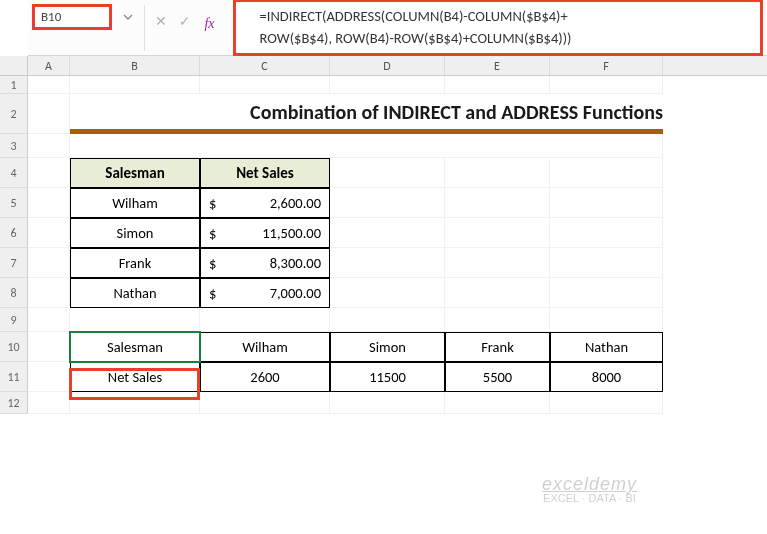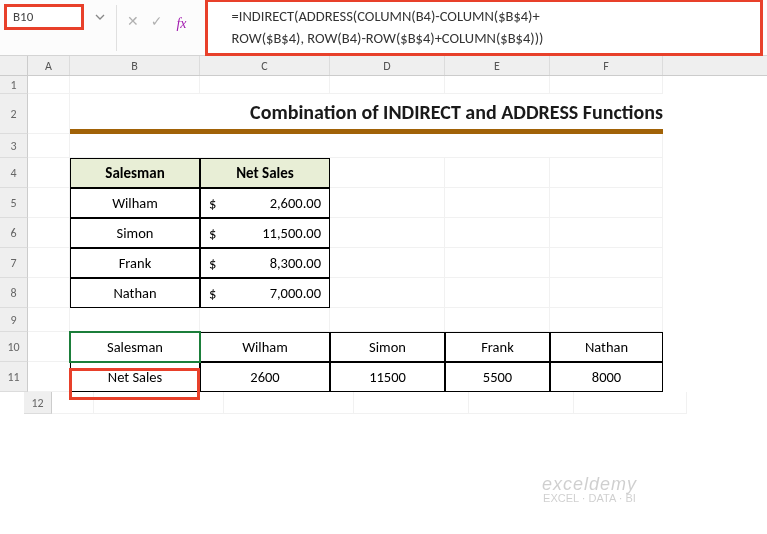--- a/index.html
+++ b/index.html
@@ -13,20 +13,21 @@
       overflow: hidden;
     }
     .formula-bar {
       display: flex;
       align-items: center;
       height: 56px;
       border-bottom: 1px solid #d4d4d4;
       padding: 3px 4px;
       gap: 4px;
       background: #fcfcfc;
+      margin-left: 28px;
     }
     .name-box {
       border: 3px solid #e8402a;
       background: #fff;
       height: 26px;
       width: 80px;
       display: flex;
       align-items: center;
       padding: 0 6px;
       font-size: 13px;
@@ -112,21 +113,21 @@
       border-bottom: 1px solid #f1f1f1;
       display: flex;
       align-items: center;
       padding: 0 4px;
     }
     .r1 { height: 18px; }
     .r2 { height: 40px; }
     .r-data { height: 30px; }
     .r3 { height: 24px; }
     .r9 { height: 24px; }
-    .r12 { height: 22px; margin-left: 24px; }
+    .r12 { height: 22px; }
     .title-range {
       display: flex;
       align-items: center;
       justify-content: flex-end;
       font-weight: bold;
       font-size: 20px;
       border-bottom: 5px solid #a16207;
       width: 593px;
       color: #1a1a1a;
     }
@@ -166,21 +167,21 @@
       position: absolute;
       bottom: 30px;
       right: 130px;
       opacity: 0.25;
       color: #444;
       font-size: 11px;
       text-align: center;
       line-height: 1;
       font-family: Arial, sans-serif;
     }
-    .watermark .big { font-size: 18px; letter-spacing: 1px; font-style: italic; }
+    .watermark .big { font-size: 18px; letter-spacing: 1px; font-style: italic; text-decoration: underline; }
   </style>
 </head>
 <body>
 
 <div class="formula-bar">
   <div class="name-box">
     <span>B10</span>
   </div>
   <div class="name-box-dropdown">
     <svg width="10" height="10" viewBox="0 0 10 10">

